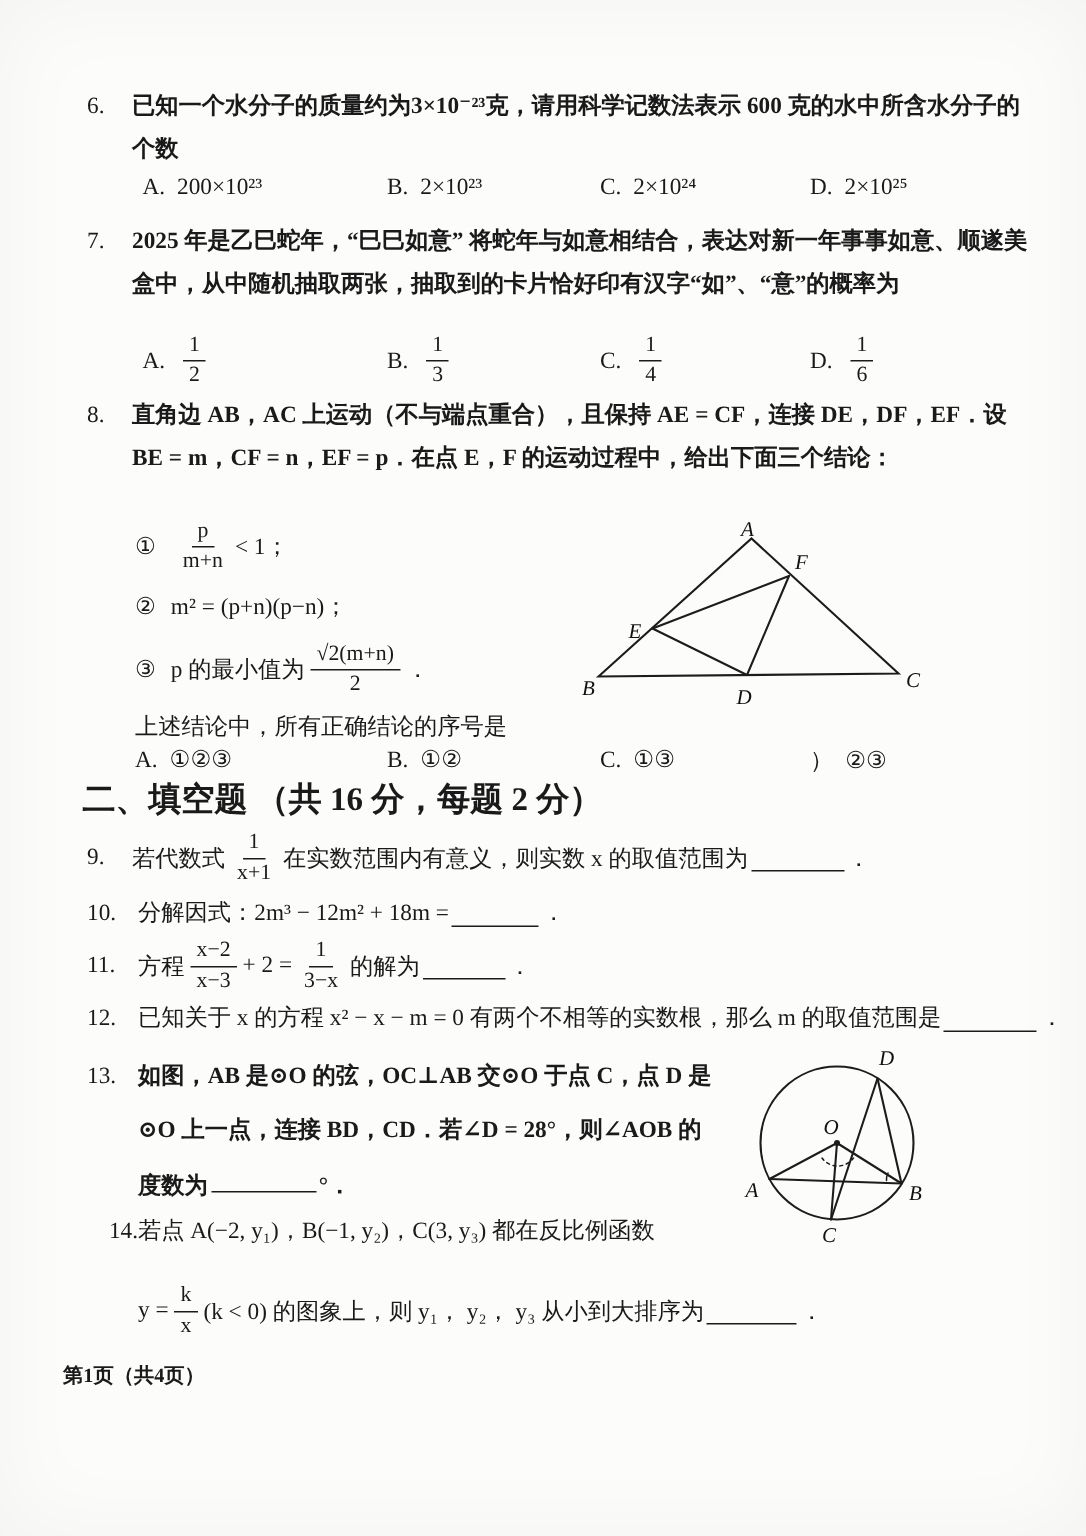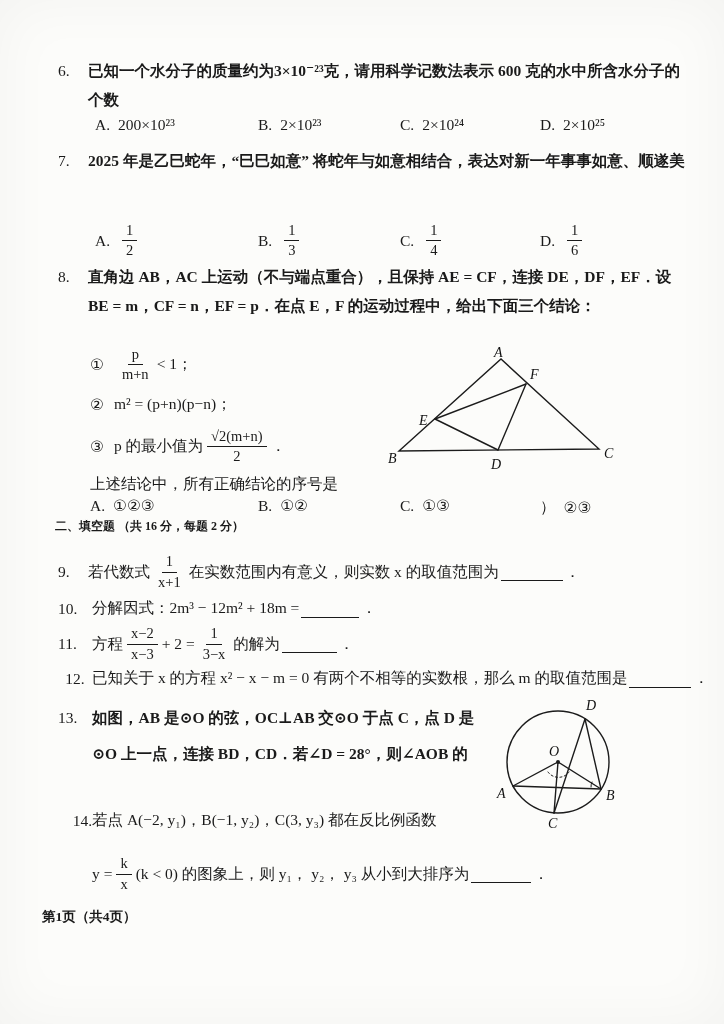--- a/index.html
+++ b/index.html
@@ -14,21 +14,21 @@
   .qnum { flex:0 0 30px; }
   .qbody { flex:1;font-weight:bold; }
   .row { position:absolute; white-space:nowrap; font-size:15.5px; display:flex; align-items:center; }
   .optrow { position:absolute; left:0; top:0; width:724px; height:52px; font-size:15.5px; }
   .opt { position:absolute; white-space:nowrap; display:inline-flex; align-items:center; }
   .opt .lbl { margin-right:8px; }
   .frac { display:inline-flex; flex-direction:column; align-items:center; line-height:1.2; font-size:14.5px; margin:0 4px; vertical-align:middle; }
   .frac .fn { padding:0 4px 1px 4px; border-bottom:1.3px solid #1a1a1a; text-align:center; }
   .frac .fd { padding:1px 4px 0 4px; text-align:center; }
   .blank { display:inline-block; width:60px; height:1.1em; border-bottom:1.3px solid #1a1a1a; margin:0 2px; }
-  .sect { position:absolute; font-size:12px; font-weight:bold; white-space:nowrap; }
+  .sect { position:absolute; font-size:22px; font-weight:bold; white-space:nowrap; }
   .footer { position:absolute; font-size:13.5px; font-weight:bold; }
   .figure { position:absolute; }
   svg text { font-family:"Liberation Serif","DejaVu Serif",serif; font-style:italic; font-size:14px; fill:#111; }
   .marker { margin-right:10px; }
 </style>
 </head>
 <body>
 
 <div class="page">
 
@@ -55,20 +55,21 @@
     <span class="opt" style="left:540px;">
         <span class="lbl">D.</span>
         <span>2×10²⁵</span>
       </span>
   </div>
 
   <div class="q" style="top:146px; left:58px;">
     <div class="qnum">7.</div>
     <div class="qbody">
       <div>2025 年是乙巳蛇年，“巳巳如意” 将蛇年与如意相结合，表达对新一年事事如意、顺遂美</div>
+      <div>盒中，从中随机抽取两张，抽取到的卡片恰好印有汉字“如”、“意”的概率为</div>
     </div>
   </div>
   <div class="optrow" style="top:222px;">
     <span class="opt" style="left:95px;">
         <span class="lbl">A.</span>
         <span class="frac">
           <span class="fn">1</span>
           <span class="fd">2</span>
         </span>
       </span>
@@ -199,31 +200,34 @@
     <span class="frac">
         <span class="fn">1</span>
         <span class="fd">3−x</span>
       </span>
     <span>的解为</span>
     <span class="blank" style="width:55px;"></span>
     <span>．</span>
   </div>
 
   <div class="row" style="top:668px; left:58px;">
-    <span class="qnum" style="flex:0 0 34px;text-align:center;">12.</span>
+    <span class="qnum" style="flex:0 0 34px;">12.</span>
     <span>已知关于 x 的方程 x² − x − m = 0 有两个不相等的实数根，那么 m 的取值范围是</span>
     <span class="blank" style="width:62px;"></span>
     <span>．</span>
   </div>
 
   <div class="q" style="top:700px; left:58px; width:470px; line-height:2.35;">
     <div class="qnum" style="flex:0 0 34px;">13.</div>
     <div class="qbody">
       <div>如图，AB 是⊙O 的弦，OC⊥AB 交⊙O 于点 C，点 D 是</div>
       <div>⊙O 上一点，连接 BD，CD．若∠D = 28°，则∠AOB 的</div>
+      <div>
+        <span>度数为</span><span class="blank" style="width:70px;"></span><span>°．</span>
+      </div>
     </div>
   </div>
 
   <svg class="figure" style="left:496px; top:696px;" width="132" height="136" viewBox="0 0 132 136">
     <g stroke="#1c1c1c" stroke-width="1.4" fill="none" stroke-linecap="round">
       <circle cx="62" cy="66" r="51"></circle>
       <path d="M17,90 L105,93"></path>
       <path d="M62,66 L17,90"></path>
       <path d="M62,66 L105,93"></path>
       <path d="M62,66 L58,117"></path>

